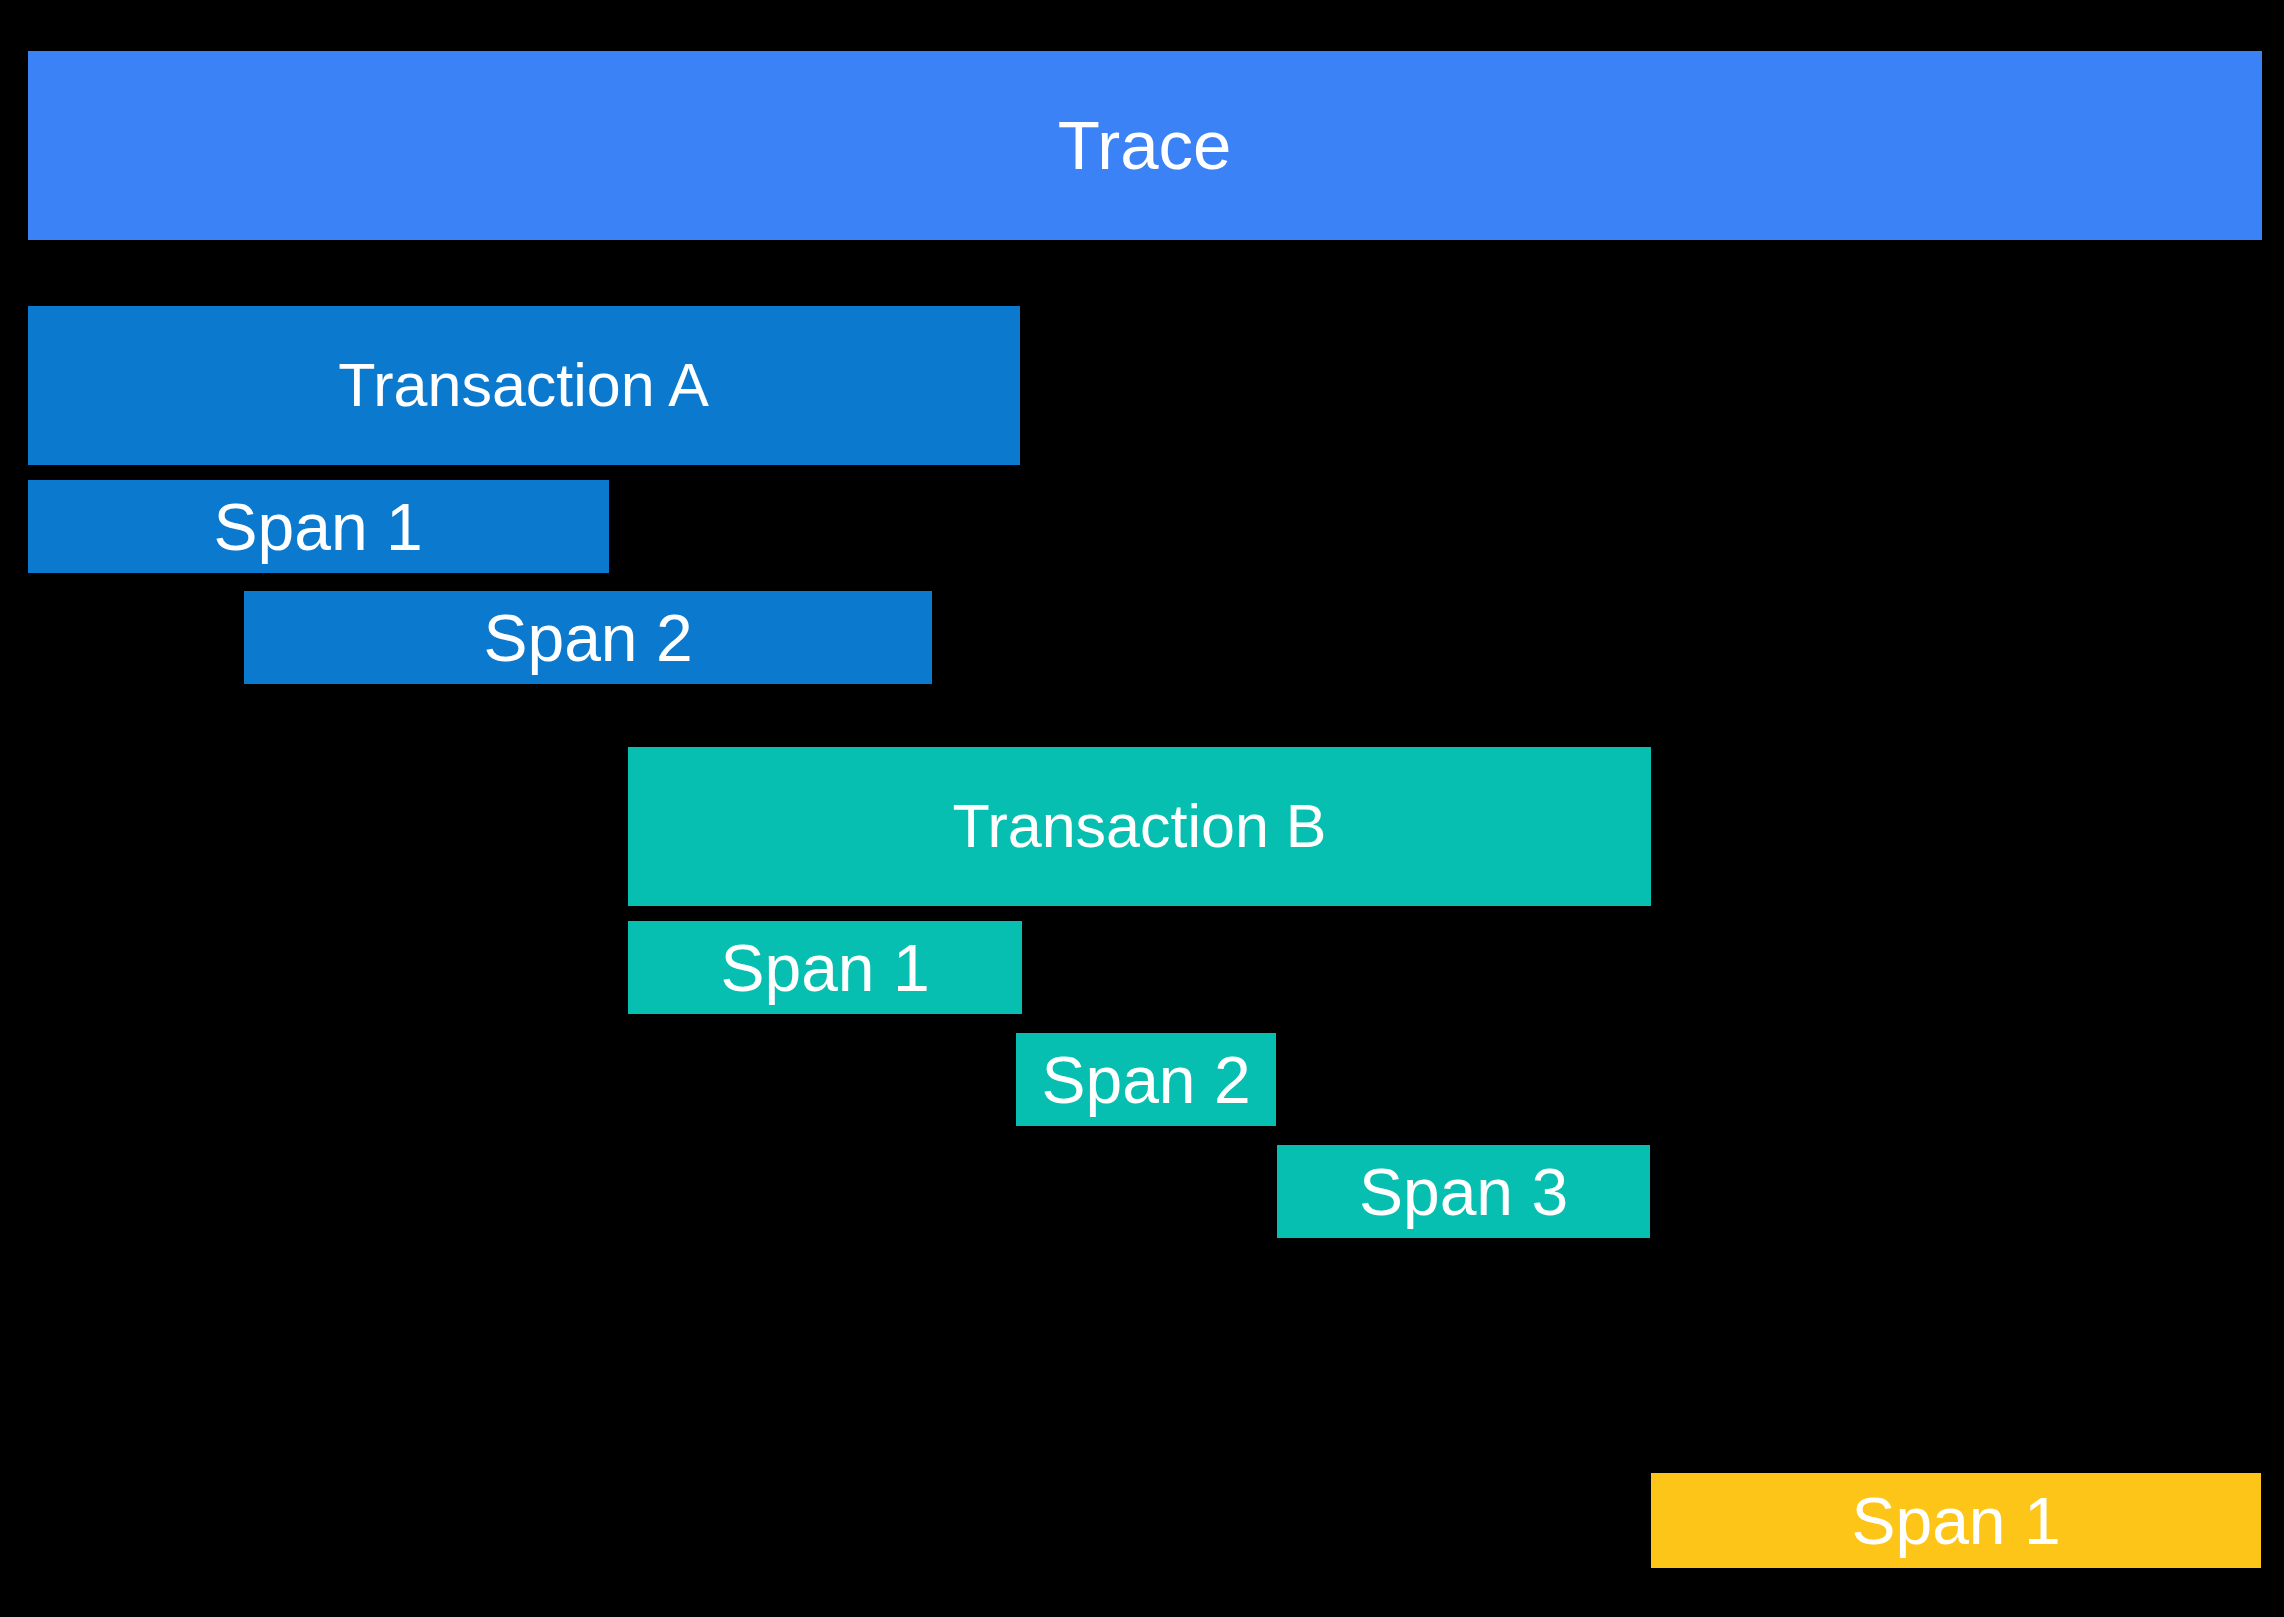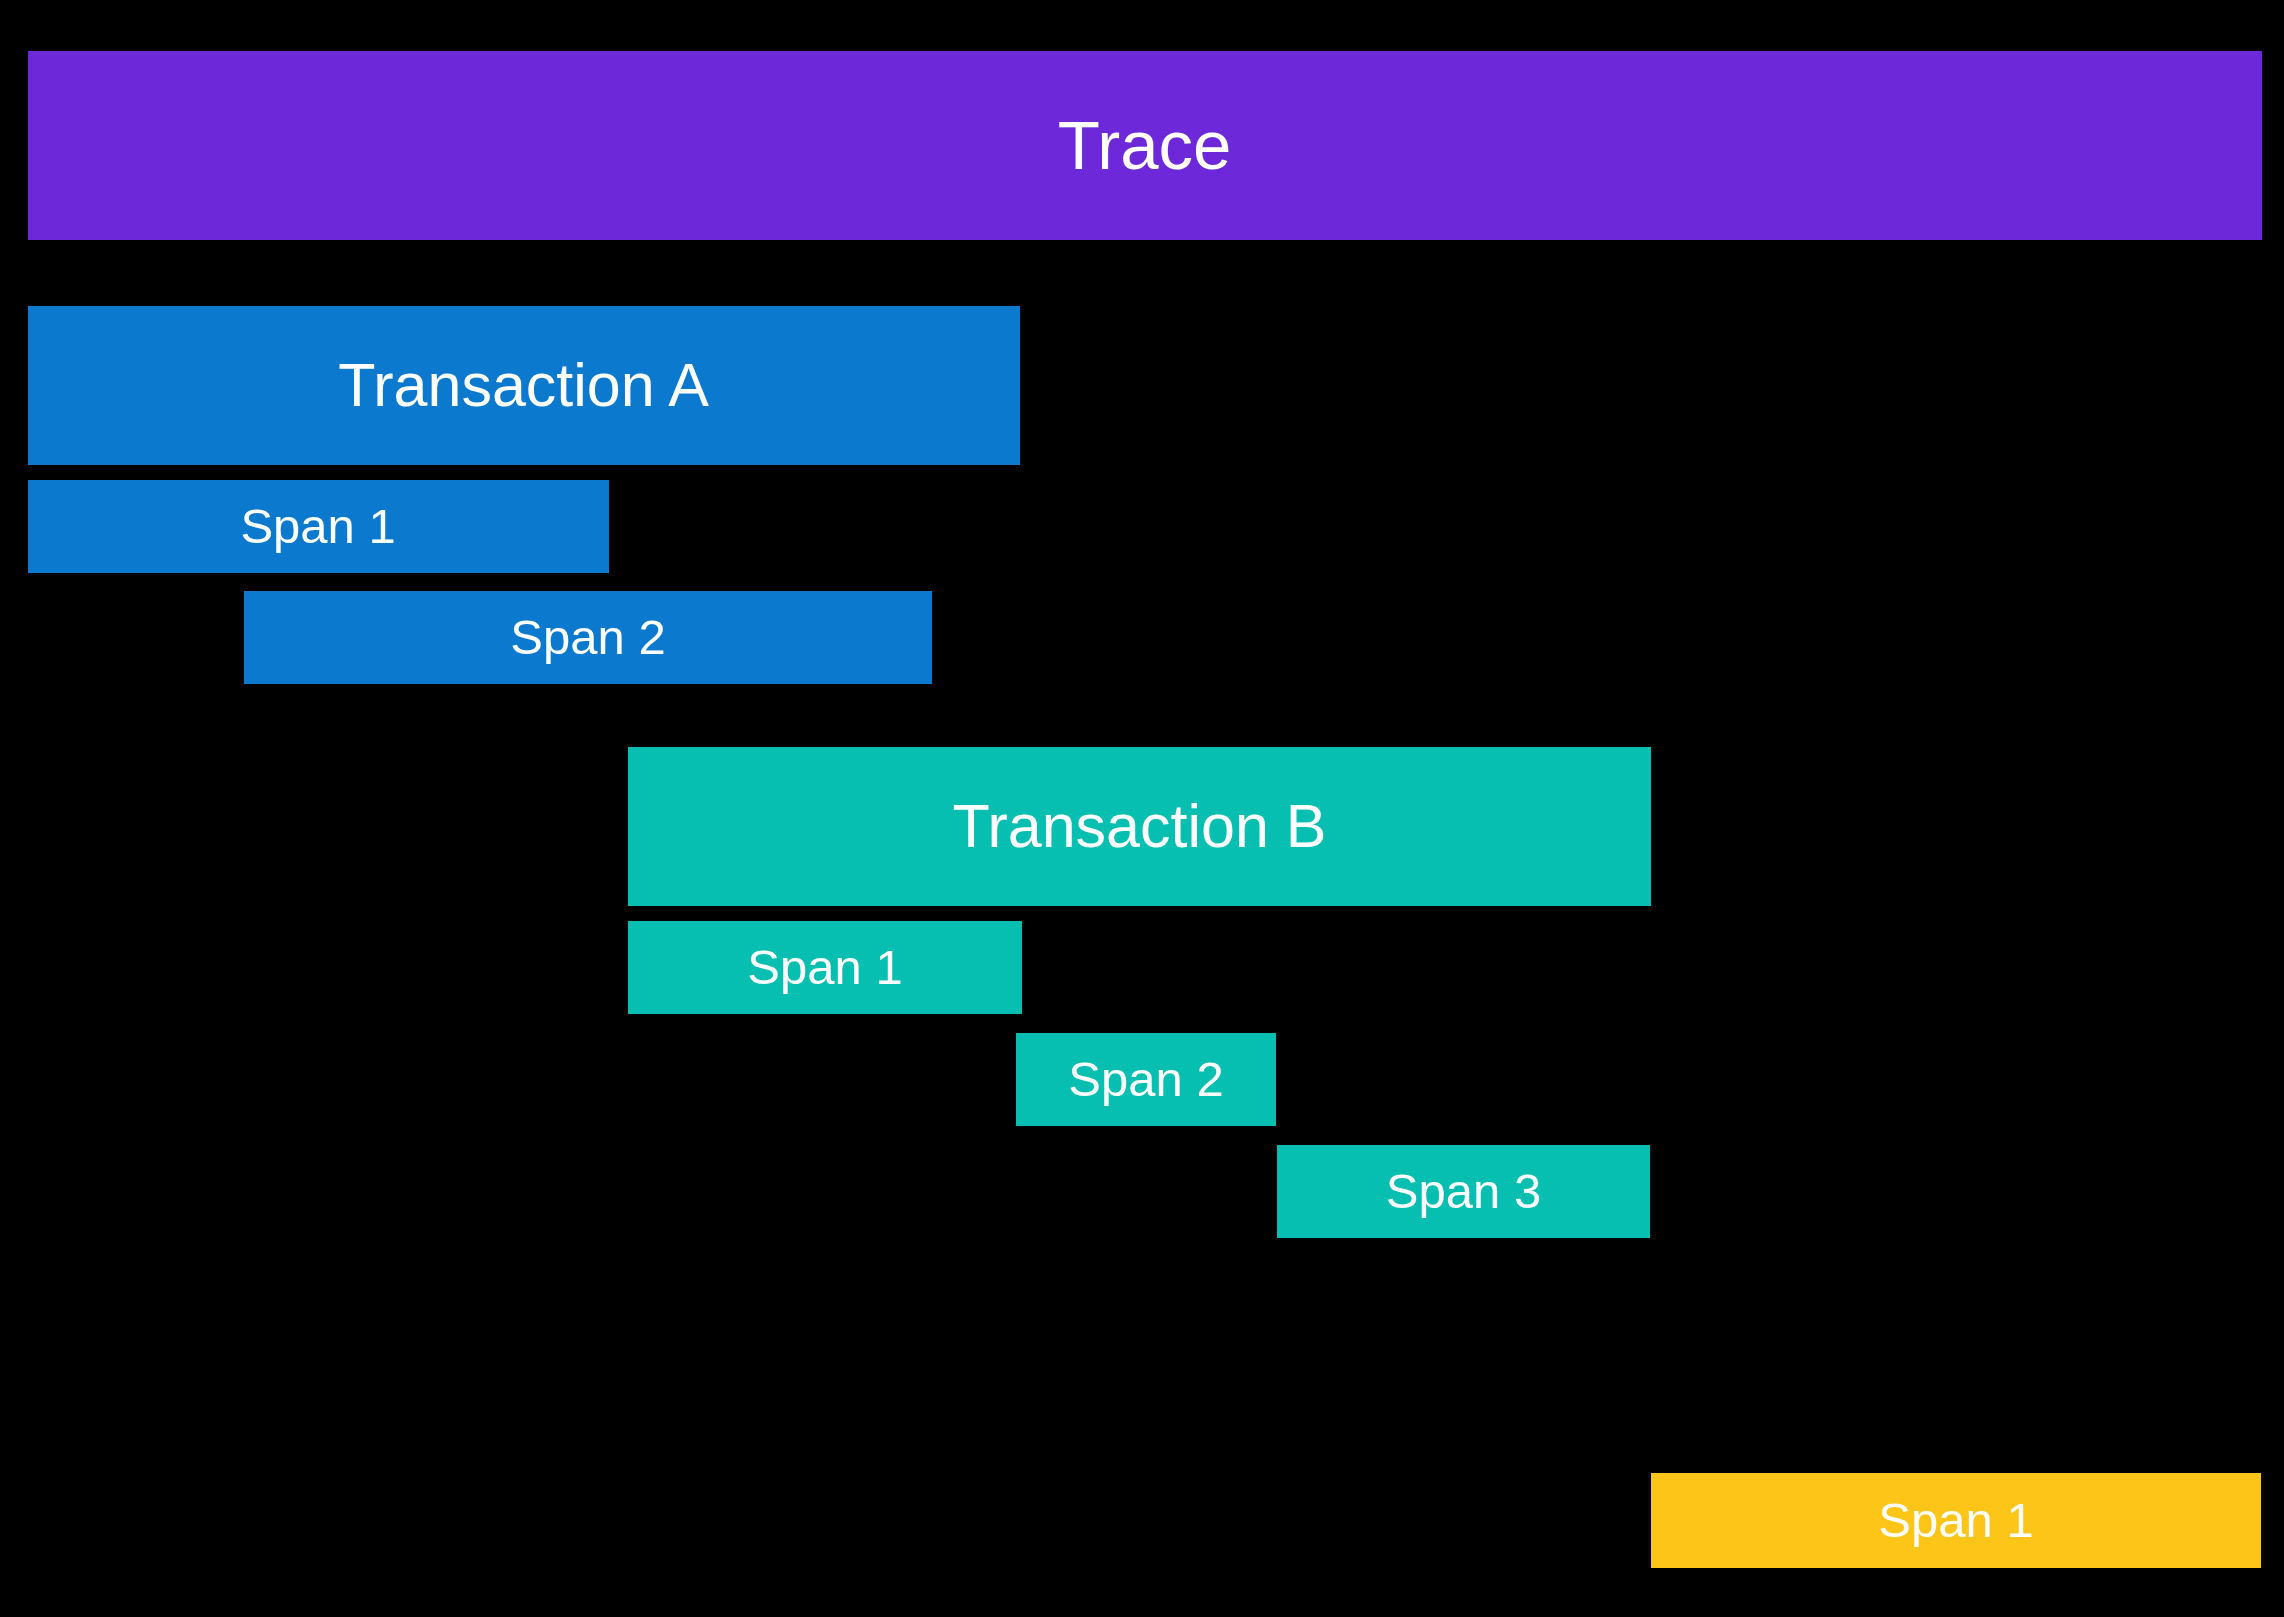--- a/index.html
+++ b/index.html
@@ -26,30 +26,30 @@
     box-sizing: border-box;
     color: #ffffff;
     font-family: "Liberation Sans", sans-serif;
     font-weight: 400;
     line-height: 1;
     white-space: nowrap;
     overflow: visible;
   }
   .bar.trace      { font-size: 69px; }
   .bar.transaction{ font-size: 61px; }
-  .bar.span       { font-size: 49px; }
+  .bar.span       { font-size: 66px; }
   .bar-label {
     pointer-events: none;
   }
 </style>
 </head>
 <body>
 
 <div id="canvas" style="background: rgb(0, 0, 0);">
-    <div class="bar trace" style="left: 27.6px; top: 51px; width: 2234px; height: 189px; background: #6d28d9; color: rgb(255, 255, 255);">
+    <div class="bar trace" style="left: 27.6px; top: 51px; width: 2234px; height: 189px; background: #3b82f6; color: rgb(255, 255, 255);">
       <span class="bar-label">Trace</span>
     </div>
     <div class="bar transaction" style="left: 27.6px; top: 306px; width: 992px; height: 159px; background: rgb(11, 121, 206); color: rgb(255, 255, 255);">
       <span class="bar-label">Transaction A</span>
     </div>
     <div class="bar span" style="left: 27.6px; top: 480px; width: 581px; height: 93px; background: rgb(11, 121, 206); color: rgb(255, 255, 255);">
       <span class="bar-label">Span 1</span>
     </div>
     <div class="bar span" style="left: 244px; top: 591px; width: 688px; height: 93px; background: rgb(11, 121, 206); color: rgb(255, 255, 255);">
       <span class="bar-label">Span 2</span>

